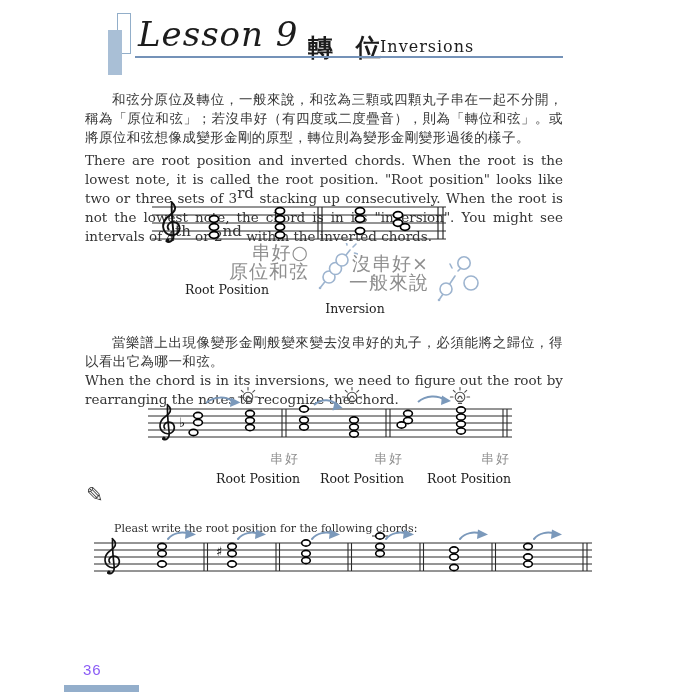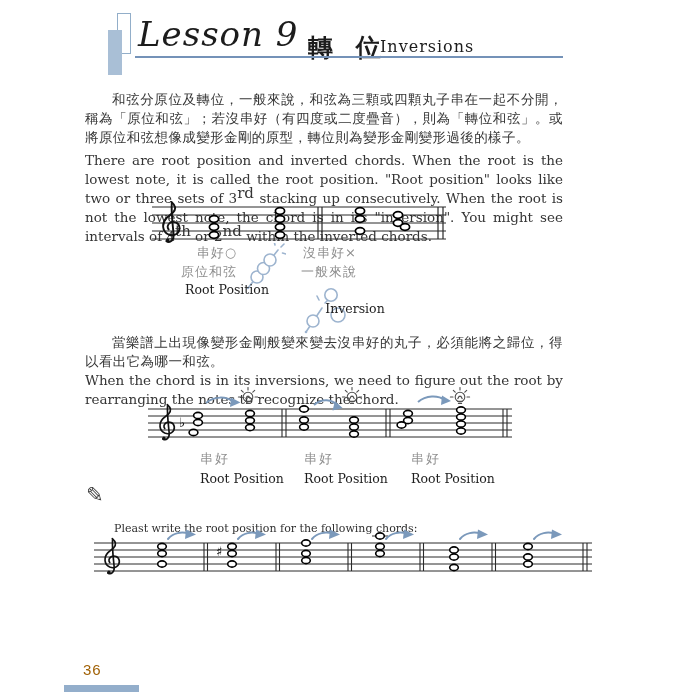--- a/index.html
+++ b/index.html
@@ -20,43 +20,43 @@
   .para{left:85px;width:478px;text-align:justify;font-size:13.5px;line-height:19px;color:#353535;}
   .para.zh{text-indent:2em;letter-spacing:0.4px;}
   #para1-zh{top:76px;}
   #para1-en{top:137px;}
   #para2-zh{top:319px;}
   #para2-en{top:357px;}
   sup{font-size:15px;line-height:0;}
   
   .lab-group{display:flex;gap:5px;align-items:flex-start;}
   #lab-group-root{left:181px;top:243px;}
-  #lab-group-inv{left:301px;top:243px;flex-direction:column;}
-  .lab-col{text-align:right;font-size:13px;line-height:19px;color:#8e8e8e;letter-spacing:1px;}
+  #lab-group-inv{left:301px;top:254px;}
+  .lab-col{text-align:right;font-size:19px;line-height:19px;color:#8e8e8e;letter-spacing:1px;margin-left:48px;}
   .caption{font-size:12.5px;color:#1e1e1e;text-align:center;}
   #caption-root{left:172px;top:282px;width:110px;}
   #caption-inv{left:303px;top:282px;width:104px;margin-top:19px;}
   
-  .fig2-label{width:100px;text-align:left;top:450px;}
+  .fig2-label{width:100px;text-align:right;top:450px;}
   .fig2-label .zh{font-size:13px;color:#8e8e8e;letter-spacing:2px;}
   .fig2-label .en{font-size:12.5px;color:#1e1e1e;margin-top:3px;}
   #fig2-label-0{left:200px;}
   #fig2-label-1{left:304px;}
   #fig2-label-2{left:411px;}
   
   #prompt-row{left:86px;top:485px;display:flex;align-items:center;gap:6px;}
   .pencil{font-size:21px;color:#3a3a3a;font-family:"DejaVu Sans",sans-serif;line-height:1;}
   .prompt-zh{font-size:14px;color:#2c2c2c;letter-spacing:1px;}
   #prompt-en{left:114px;top:508px;font-size:11px;color:#2f2f2f;margin-top:14px;}
   
   #fig1{left:150px;top:201px;}
   #fig2{left:146px;top:387px;}
   #fig3{left:92px;top:529px;}
   
-  #page-num{left:83px;top:661px;font-family:"Liberation Sans","DejaVu Sans",sans-serif;font-size:15px;color:#a16207;letter-spacing:1px;}
+  #page-num{left:83px;top:661px;font-family:"Liberation Sans","DejaVu Sans",sans-serif;font-size:15px;color:#8b5cf6;letter-spacing:1px;}
   #footer-bar{left:64px;top:685px;width:75px;height:7px;background:#93aecb;}
 </style>
 </head>
 <body>
 
 <div class="abs deco-outline"></div>
 <div class="abs deco-solid"></div>
 <div class="abs lesson-script">Lesson 9</div>
 <div class="abs title-zh">轉 位</div>
 <div class="abs title-en">Inversions</div>

